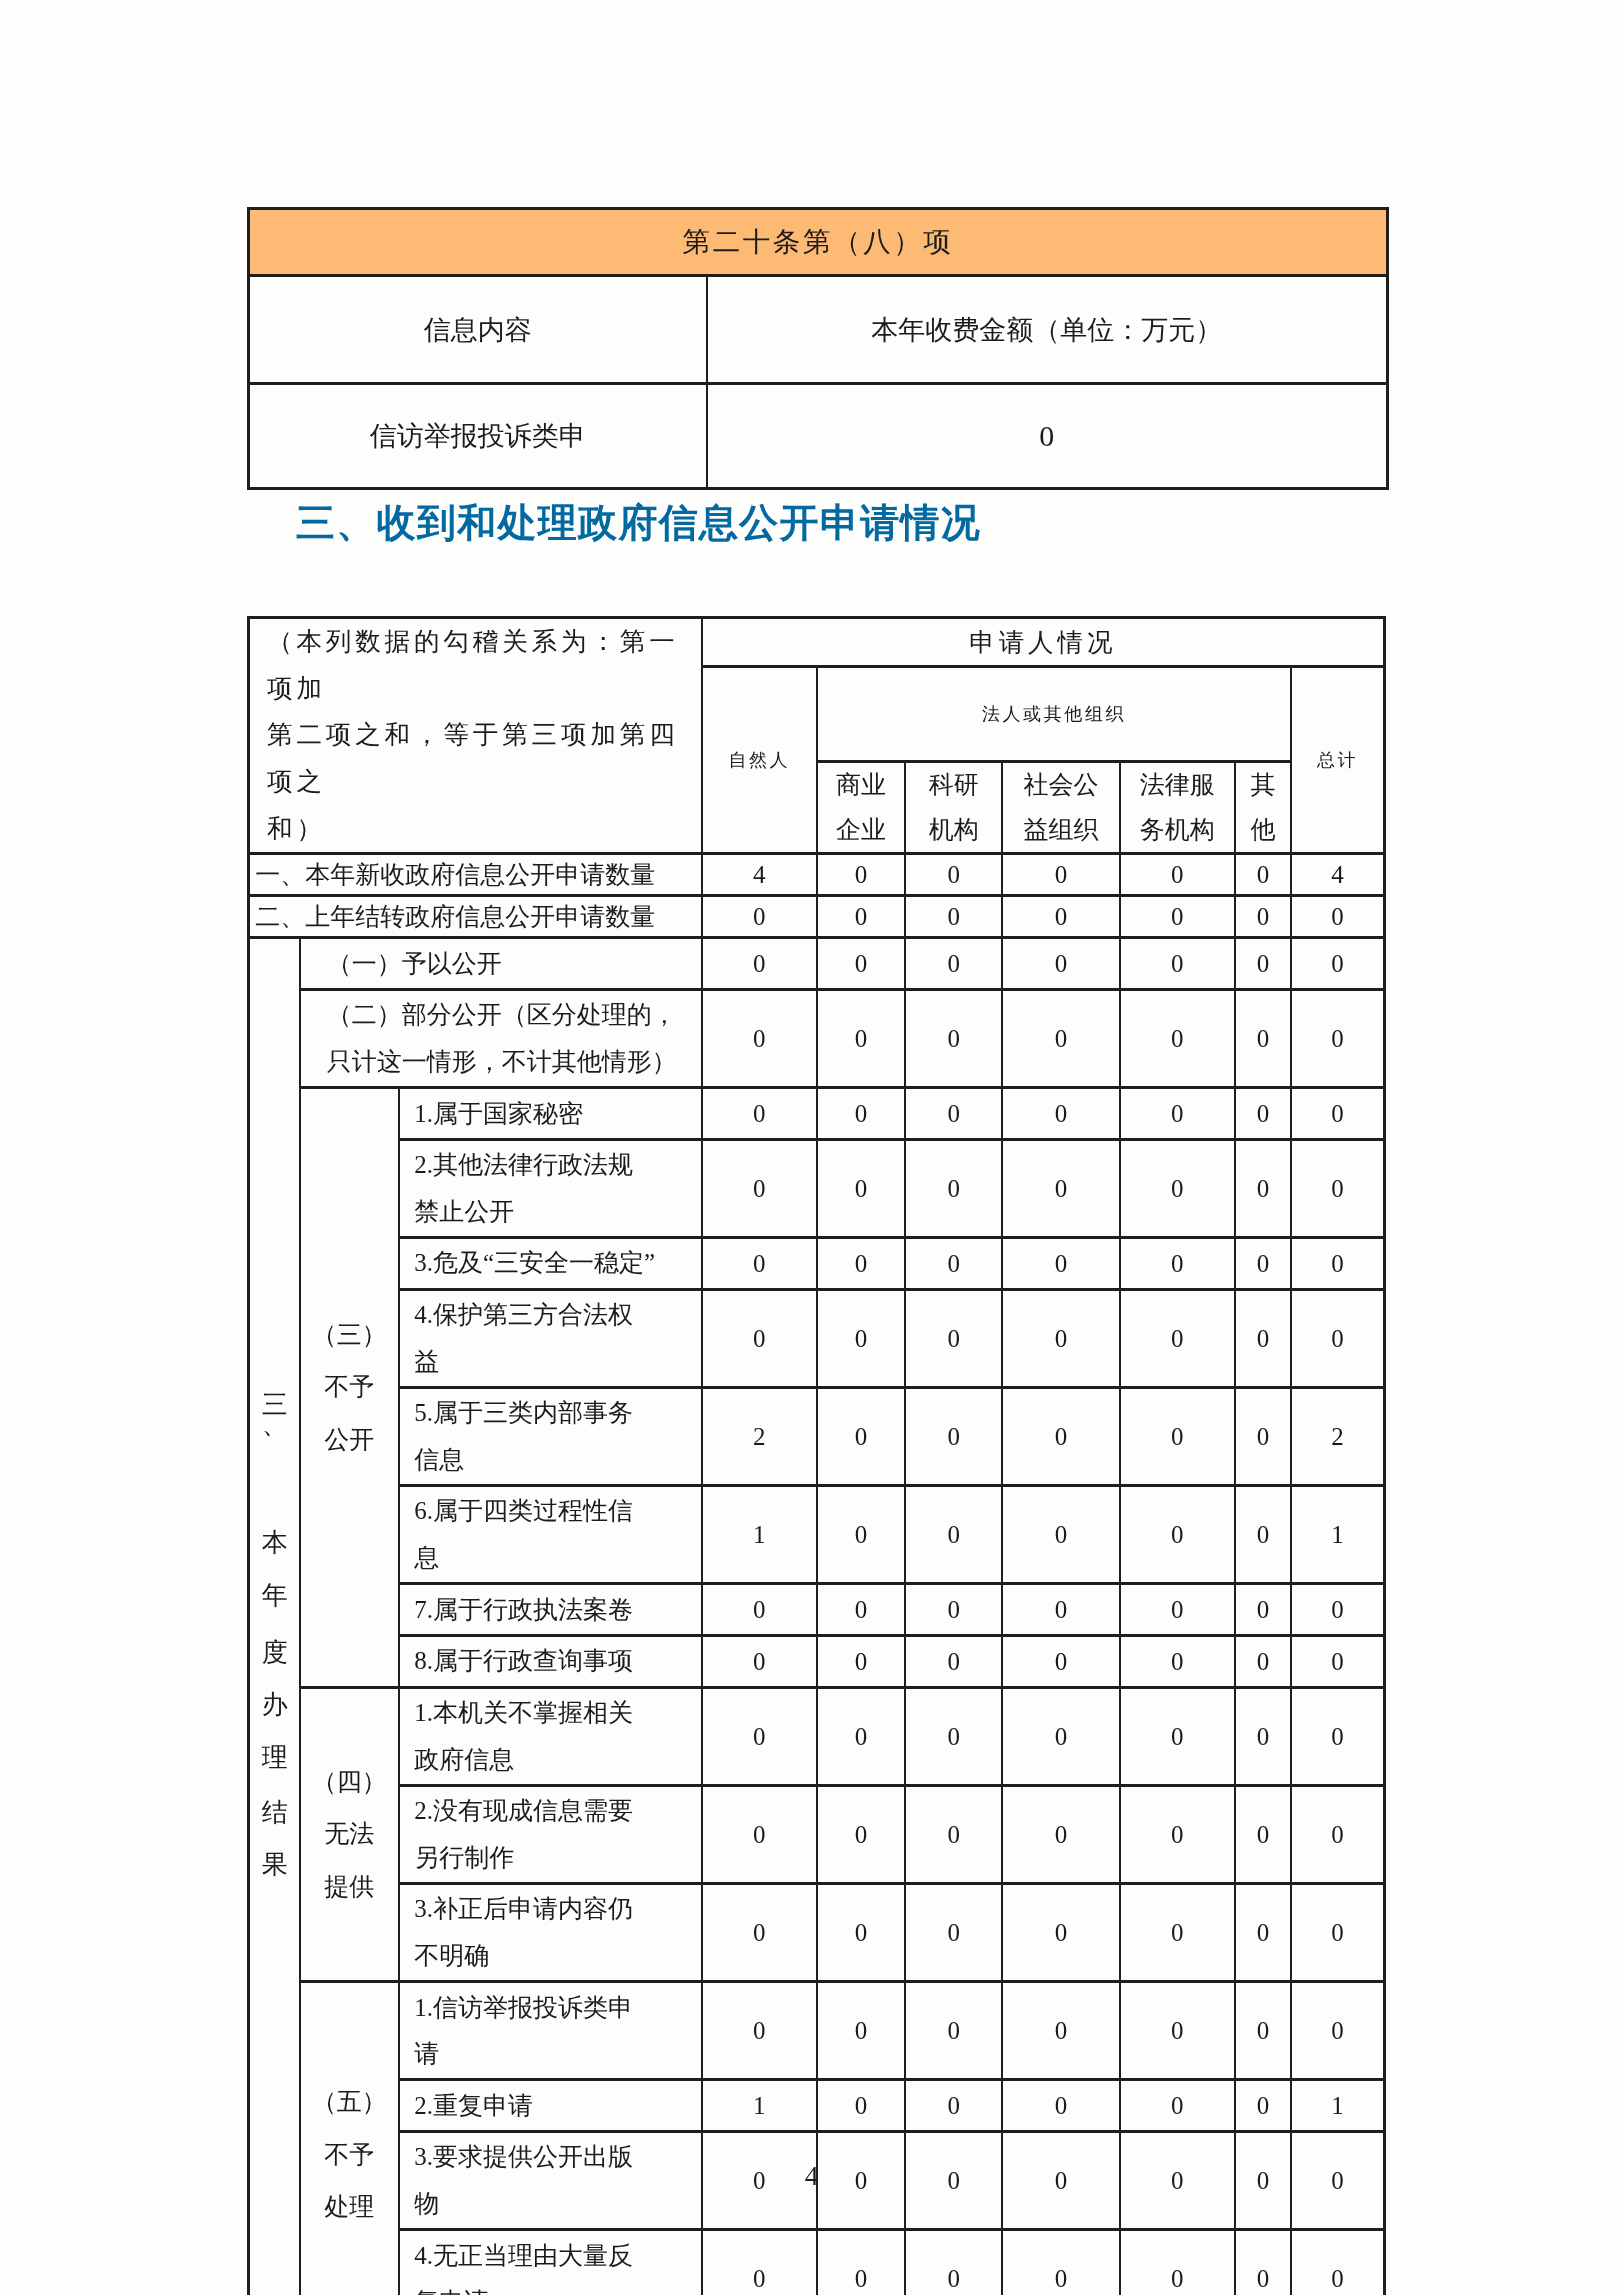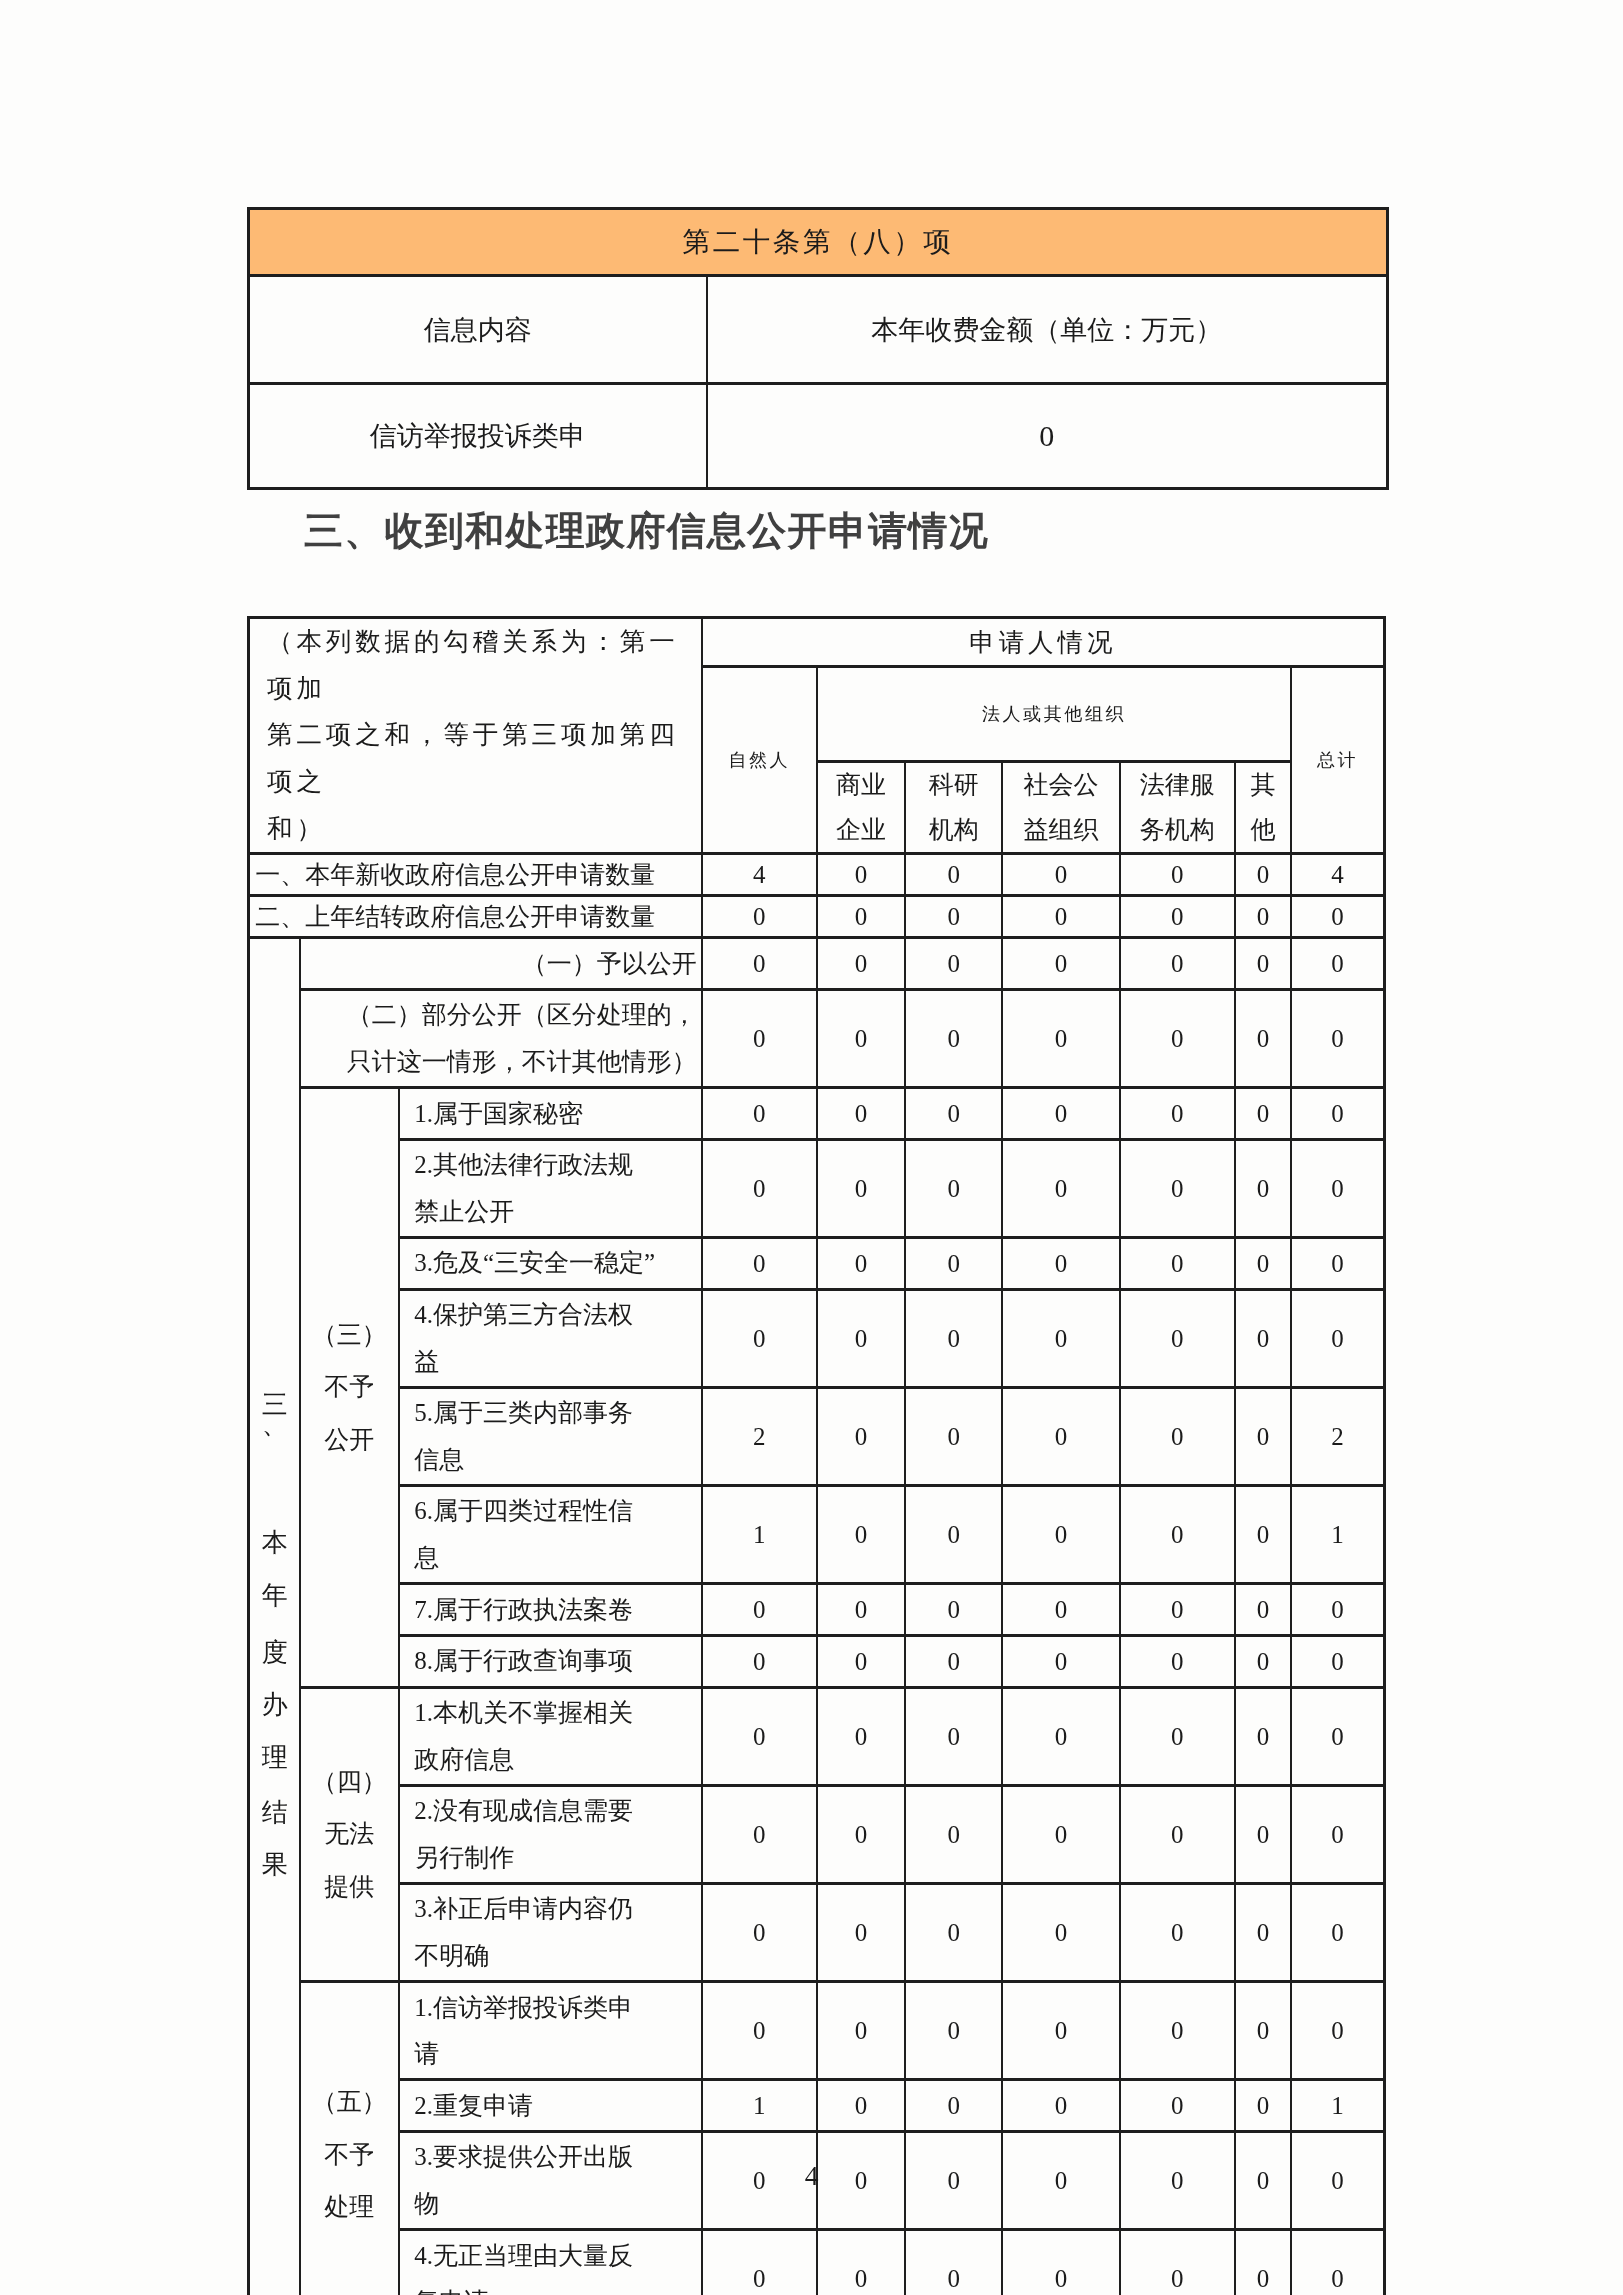--- a/index.html
+++ b/index.html
@@ -13,40 +13,40 @@
 
   
   .t1{position:absolute;left:247px;top:207px;width:1139px;border:3.9px solid #1e1e1e;font-size:27px;}
   .t1 .hrow td{height:64px;font-size:27.5px;letter-spacing:2.6px;}
   .t1 .r2 td{height:105px;}
   .t1 .r3 td{height:102px;}
   .t1 .zero{font-size:30px;}
 
   
   .heading{
-    position:absolute;left:296px;top:496px;margin:8px;
+    position:absolute;left:296px;top:496px;margin:0;
     font-family:"Liberation Sans",sans-serif;font-weight:700;
-    font-size:39px;letter-spacing:1.3px;color:#404040;white-space:nowrap;
+    font-size:39px;letter-spacing:1.3px;color:#0369a1;white-space:nowrap;
   }
 
   
   .t2{position:absolute;left:247px;top:568px;width:1139px;border:3.9px solid #1e1e1e;font-size:25px;margin-top:48px;}
   .t2 .hr1 td{height:46px;font-size:25.5px;letter-spacing:3.9px;}
   .t2 .hr2 td{font-size:18px;letter-spacing:2.6px;text-align:center;}
   .t2 .hr2{height:46px;}
   .t2 .hr3 td{height:88px;line-height:1.78;white-space:pre-line;font-size:25px;}
   .note{
     white-space:pre-line;line-height:1.83;text-align:left;
     padding:0 6.5px 0 17px;font-size:24px;
   }
   .h-top{height:42px;}
   .h-s{height:45px;}
   .h-d{height:89px;}
   .lbl{text-align:left;padding:1.3px 2.6px 1.3px 5.2px;white-space:nowrap;font-size:25px;}
-  .lbl-paren{text-align:right;padding:1.3px 3.9px 1.3px 26px;white-space:pre-line;line-height:1.85;font-size:25px;}
+  .lbl-paren{text-align:left;padding:1.3px 3.9px 1.3px 26px;white-space:pre-line;line-height:1.85;font-size:25px;}
   .lbl-item{text-align:left;padding:1.3px 3.9px 1.3px 14.4px;white-space:pre-line;line-height:1.85;font-size:25px;}
   .grp{white-space:pre-line;line-height:2.1;font-size:25px;padding:0 2.6px;}
   .vcell .vtext{
     writing-mode:vertical-rl;text-orientation:upright;display:inline-block;
     font-size:26px;letter-spacing:54px;line-height:1;
   }
   .num{font-size:25px;}
 
   .pagenum{position:absolute;top:2160px;left:0;width:1623px;text-align:center;font-size:27.5px;}
 </style>

